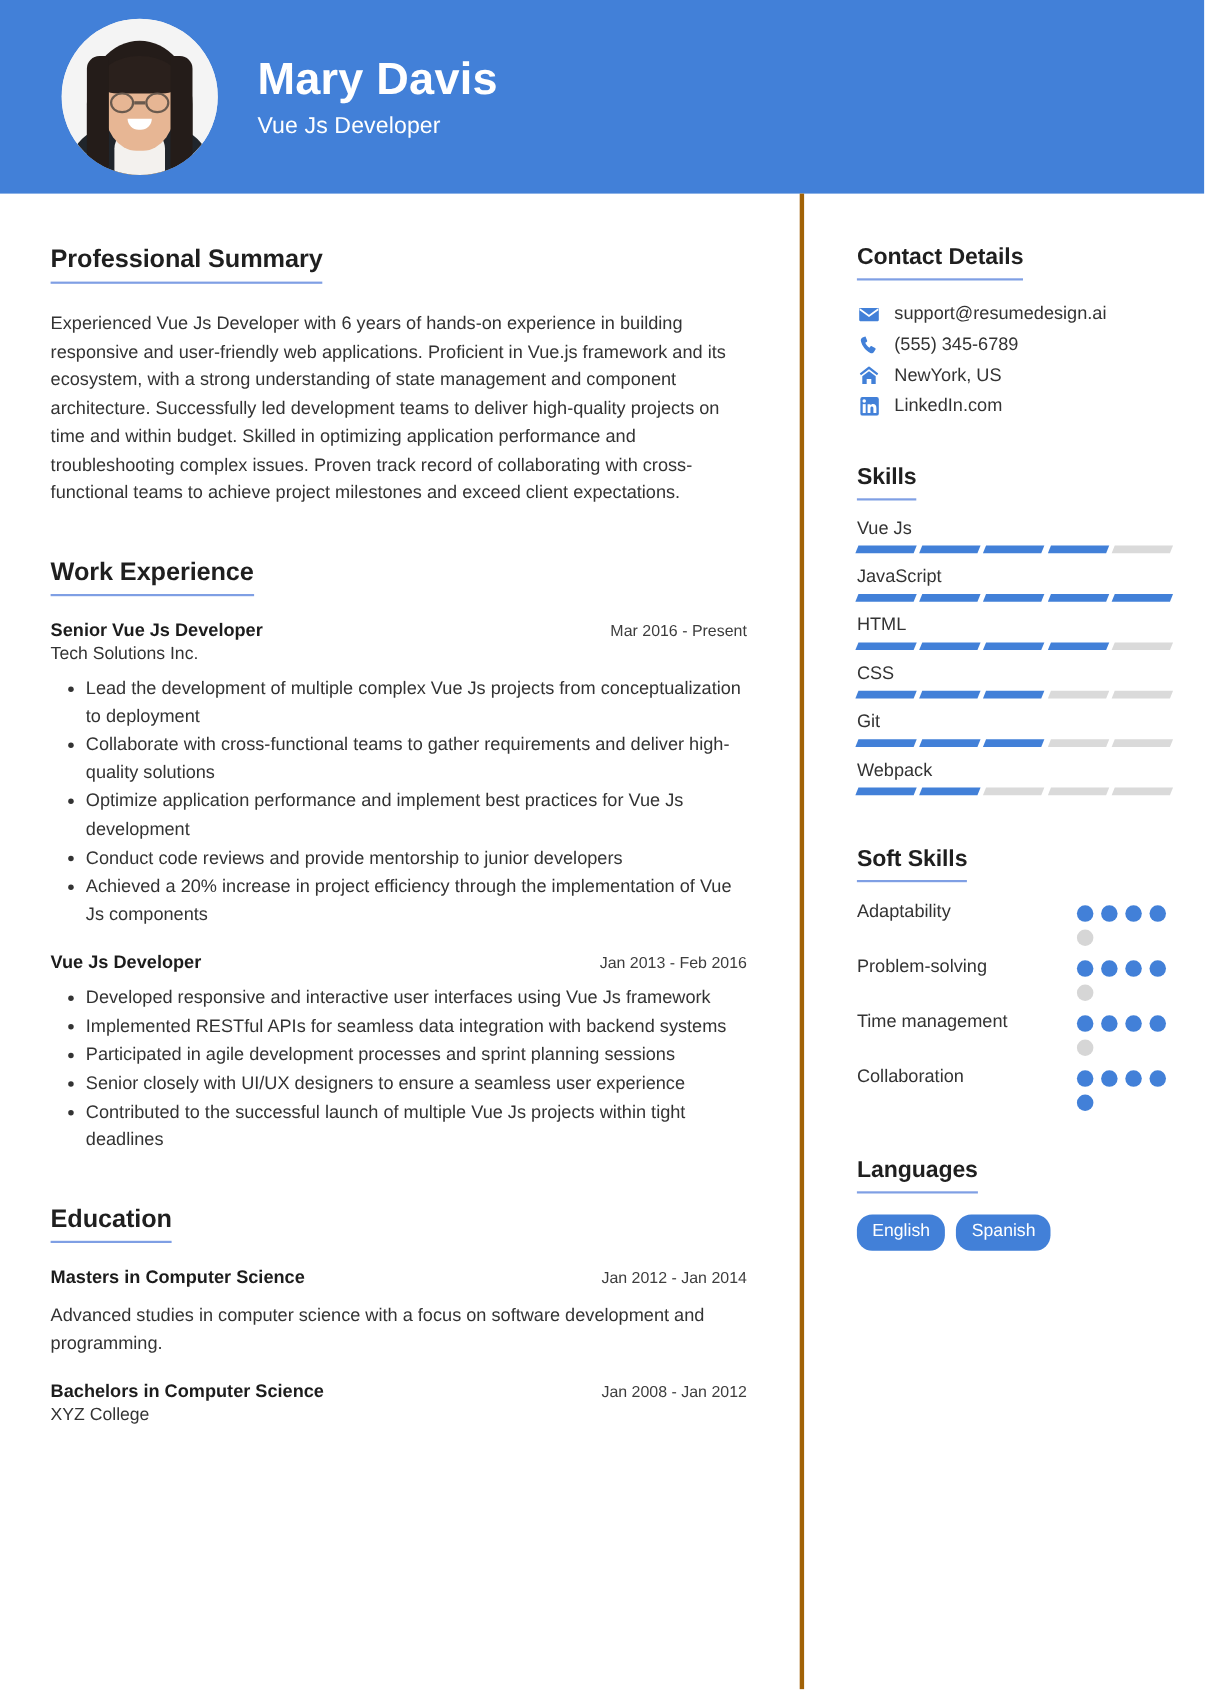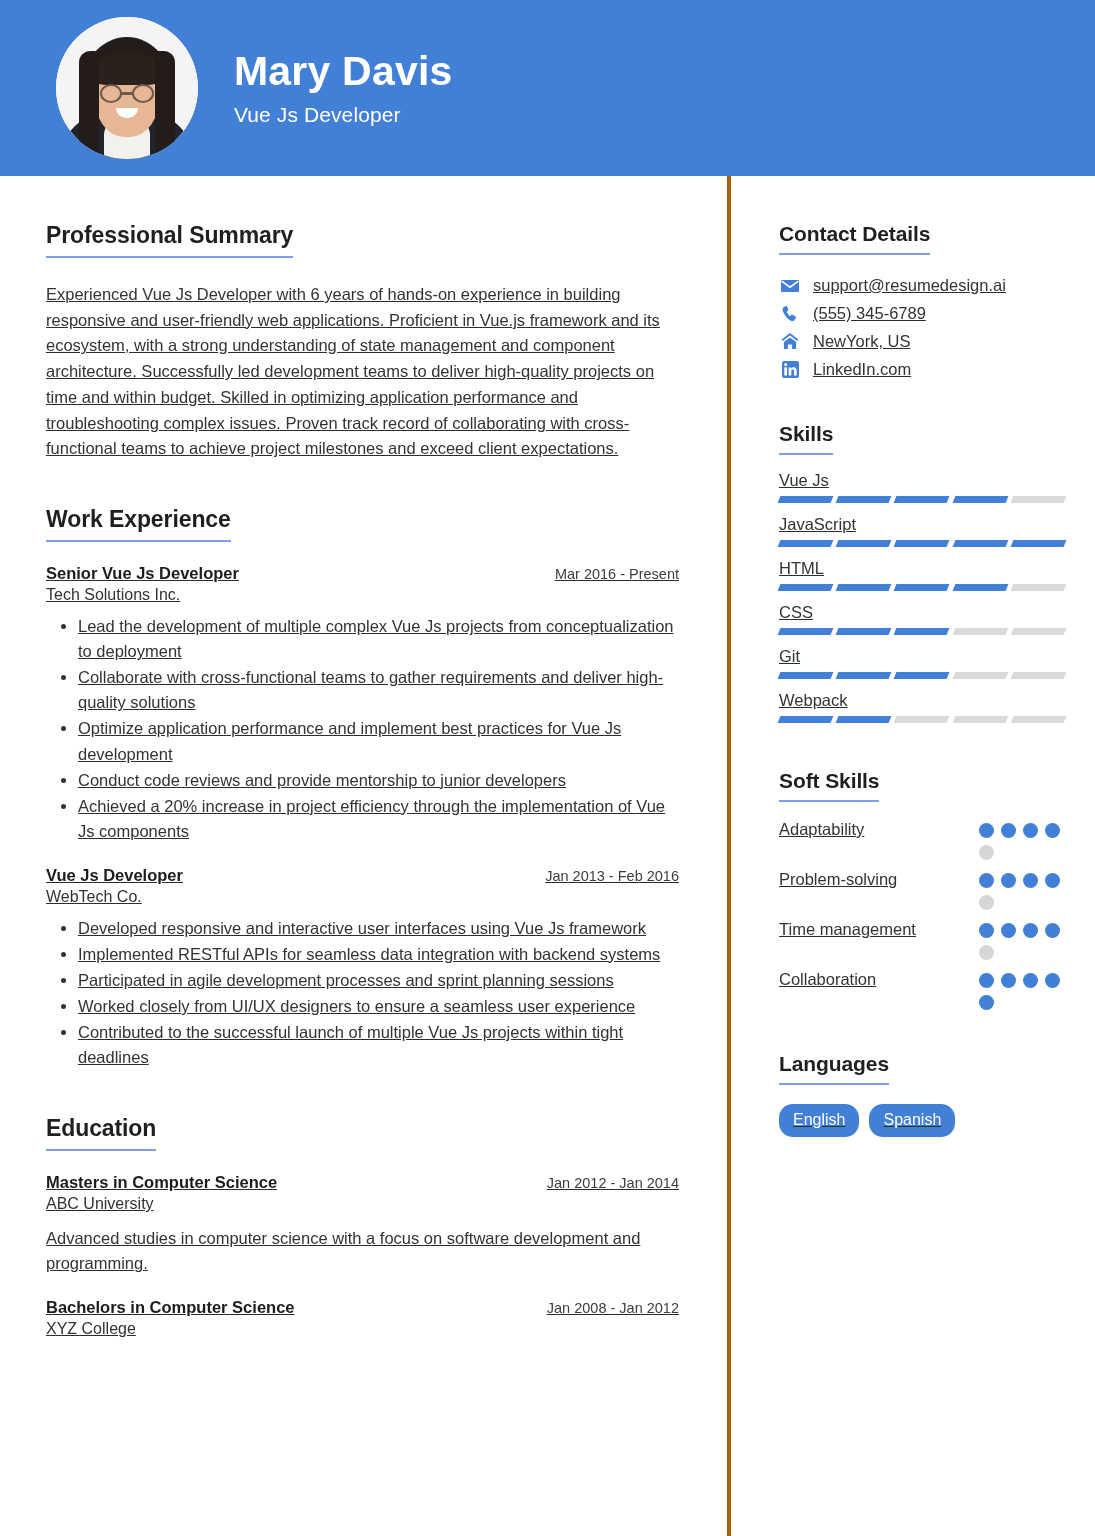--- a/index.html
+++ b/index.html
@@ -112,21 +112,20 @@
     font-size: 21px;
     font-weight: 400;
     margin-top: 8px;
     letter-spacing: 0.1px;
   }
 
   
   .body-wrap {
     display: flex;
     height: calc(1536px - 176px);
-    text-decoration: underline;
   }
   .col-left {
     width: 727px;
     padding: 46px 48px 0 46px;
   }
   .col-right {
     width: 368px;
     border-left: 4px solid #a16207;
     padding: 46px 30px 0 48px;
   }
@@ -340,42 +339,40 @@
             <li>Conduct code reviews and provide mentorship to junior developers</li>
             <li>Achieved a 20% increase in project efficiency through the implementation of Vue Js components</li>
           </ul>
         </div>
 
         <div class="entry">
           <div class="entry-head">
             <div class="entry-title">Vue Js Developer</div>
             <div class="entry-date">Jan 2013 - Feb 2016</div>
           </div>
-          <div class="entry-org">WebTech Co.</div>
           <ul class="bullets">
             <li>Developed responsive and interactive user interfaces using Vue Js framework</li>
             <li>Implemented RESTful APIs for seamless data integration with backend systems</li>
             <li>Participated in agile development processes and sprint planning sessions</li>
-            <li>Worked closely from UI/UX designers to ensure a seamless user experience</li>
+            <li>Senior closely with UI/UX designers to ensure a seamless user experience</li>
             <li>Contributed to the successful launch of multiple Vue Js projects within tight deadlines</li>
           </ul>
         </div>
       </div>
 
       <div class="block-gap-lg"></div>
 
       <div class="sec">
         <div class="sec-title">Education</div>
 
         <div class="entry">
           <div class="entry-head">
             <div class="entry-title">Masters in Computer Science</div>
             <div class="entry-date">Jan 2012 - Jan 2014</div>
           </div>
-          <div class="entry-org">ABC University</div>
           <div class="entry-desc">Advanced studies in computer science with a focus on software development and programming.</div>
         </div>
 
         <div class="entry">
           <div class="entry-head">
             <div class="entry-title">Bachelors in Computer Science</div>
             <div class="entry-date">Jan 2008 - Jan 2012</div>
           </div>
           <div class="entry-org">XYZ College</div>
         </div>

